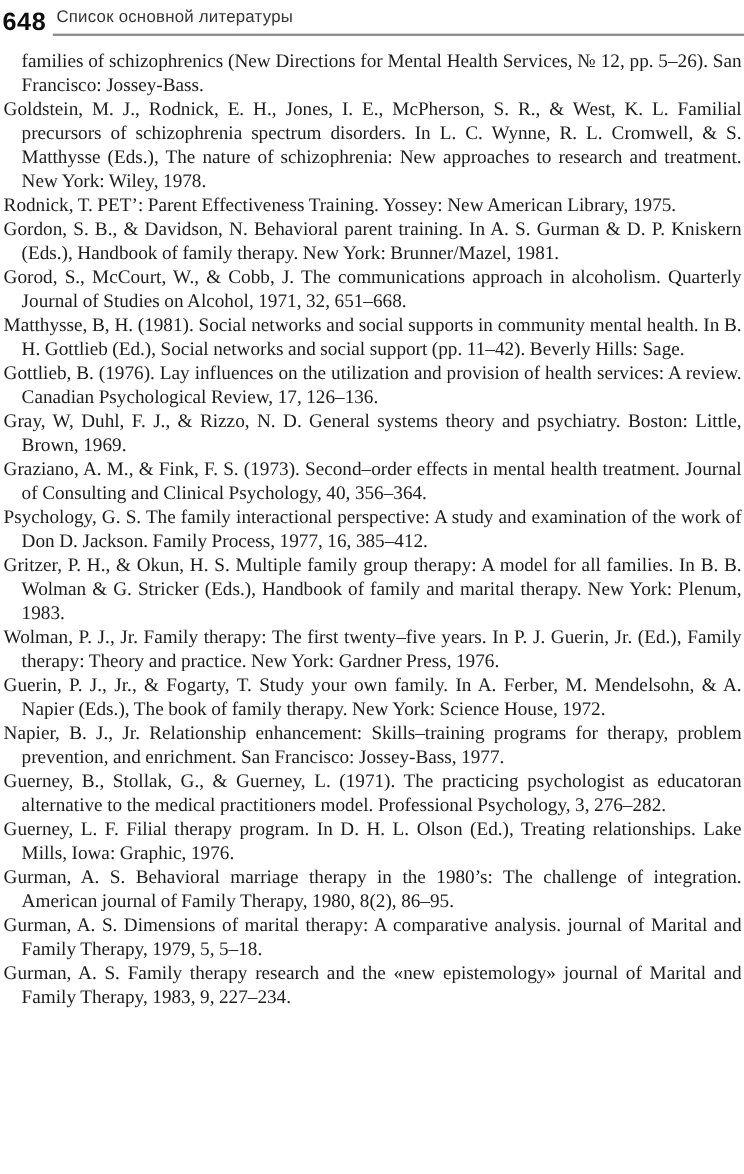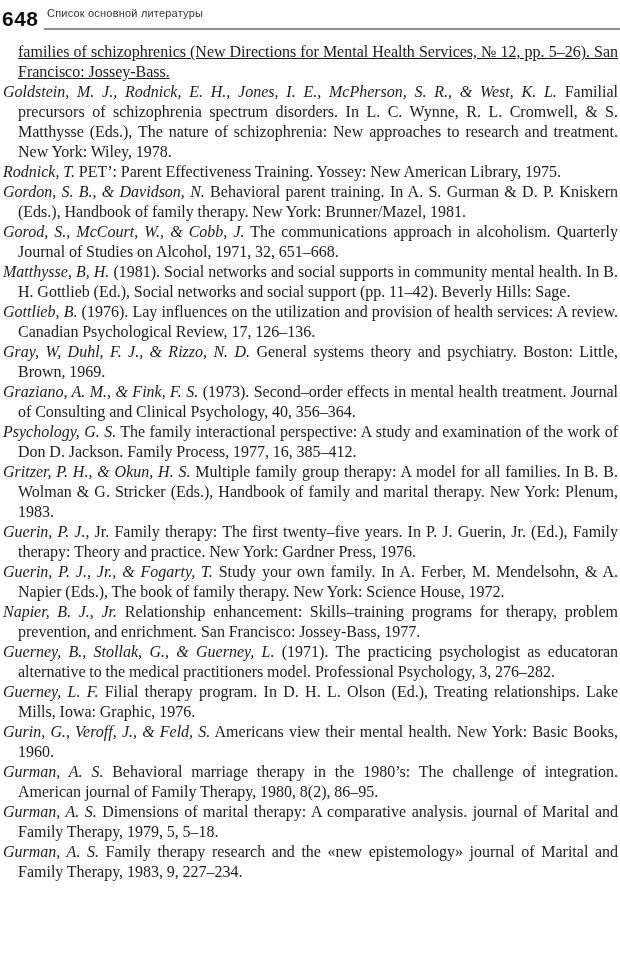--- a/index.html
+++ b/index.html
@@ -38,45 +38,43 @@
     flex: 0 0 42px;
     letter-spacing: 0.5px;
   }
   .header-title-wrap {
     flex: 1 1 auto;
     border-bottom: 2px solid var(--rule);
     padding: 0 0 6px 3px;
   }
   .header-title {
     font-family: "Liberation Sans", sans-serif;
-    font-size: 11px;
+    font-size: 14px;
     line-height: 17px;
     color: var(--title);
     letter-spacing: 0.2px;
   }
   .reference-list {
     margin-top: 12px;
     padding-right: 2px;
   }
   .ref {
     font-family: "Liberation Serif", serif;
     font-size: 16px;
     line-height: 20px;
     color: var(--text);
     text-align: justify;
     margin: 0 0 0 18px;
     text-indent: -15px;
     word-spacing: -0.2px;
   }
   .ref.cont {
     text-indent: 0;
-    text-decoration: underline;
   }
   .ref .authors {
-    font-style: italic;
   }
 </style>
 </head>
 <body>
 
 <div class="page">
 
   <div class="page-header">
     <div class="page-number">648</div>
     <div class="header-title-wrap">
@@ -89,24 +87,23 @@
       <p class="ref"><span class="authors">Goldstein, M. J., Rodnick, E. H., Jones, I. E., McPherson, S. R., &amp; West, K. L.</span> Familial precursors of schizophrenia spectrum disorders. In L. C. Wynne, R. L. Cromwell, &amp; S. Matthysse (Eds.), The nature of schizophrenia: New approaches to research and treatment. New York: Wiley, 1978.</p>
       <p class="ref"><span class="authors">Rodnick, T.</span> PET’: Parent Effectiveness Training. Yossey: New American Library, 1975.</p>
       <p class="ref"><span class="authors">Gordon, S. B., &amp; Davidson, N.</span> Behavioral parent training. In A. S. Gurman &amp; D. P. Kniskern (Eds.), Handbook of family therapy. New York: Brunner/Mazel, 1981.</p>
       <p class="ref"><span class="authors">Gorod, S., McCourt, W., &amp; Cobb, J.</span> The communications approach in alcoholism. Quarterly Journal of Studies on Alcohol, 1971, 32, 651–668.</p>
       <p class="ref"><span class="authors">Matthysse, B, H.</span> (1981). Social networks and social supports in community mental health. In B. H. Gottlieb (Ed.), Social networks and social support (pp. 11–42). Beverly Hills: Sage.</p>
       <p class="ref"><span class="authors">Gottlieb, B.</span> (1976). Lay influences on the utilization and provision of health services: A review. Canadian Psychological Review, 17, 126–136.</p>
       <p class="ref"><span class="authors">Gray, W, Duhl, F. J., &amp; Rizzo, N. D.</span> General systems theory and psychiatry. Boston: Little, Brown, 1969.</p>
       <p class="ref"><span class="authors">Graziano, A. M., &amp; Fink, F. S.</span> (1973). Second–order effects in mental health treatment. Journal of Consulting and Clinical Psychology, 40, 356–364.</p>
       <p class="ref"><span class="authors">Psychology, G. S.</span> The family interactional perspective: A study and examination of the work of Don D. Jackson. Family Process, 1977, 16, 385–412.</p>
       <p class="ref"><span class="authors">Gritzer, P. H., &amp; Okun, H. S.</span> Multiple family group therapy: A model for all families. In B. B. Wolman &amp; G. Stricker (Eds.), Handbook of family and marital therapy. New York: Plenum, 1983.</p>
-      <p class="ref"><span class="authors">Guerin, P. J.,</span> Jr. Family therapy: The first twenty–five years. In P. J. Guerin, Jr. (Ed.), Family therapy: Theory and practice. New York: Gardner Press, 1976.</p>
+      <p class="ref"><span class="authors">Wolman, P. J.,</span> Jr. Family therapy: The first twenty–five years. In P. J. Guerin, Jr. (Ed.), Family therapy: Theory and practice. New York: Gardner Press, 1976.</p>
       <p class="ref"><span class="authors">Guerin, P. J., Jr., &amp; Fogarty, T.</span> Study your own family. In A. Ferber, M. Mendelsohn, &amp; A. Napier (Eds.), The book of family therapy. New York: Science House, 1972.</p>
       <p class="ref"><span class="authors">Napier, B. J., Jr.</span> Relationship enhancement: Skills–training programs for therapy, problem prevention, and enrichment. San Francisco: Jossey-Bass, 1977.</p>
       <p class="ref"><span class="authors">Guerney, B., Stollak, G., &amp; Guerney, L.</span> (1971). The practicing psychologist as educatoran alternative to the medical practitioners model. Professional Psychology, 3, 276–282.</p>
       <p class="ref"><span class="authors">Guerney, L. F.</span> Filial therapy program. In D. H. L. Olson (Ed.), Treating relationships. Lake Mills, Iowa: Graphic, 1976.</p>
-      <p class="ref"><span class="authors">Gurin, G., Veroff, J., &amp; Feld, S.</span> Americans view their mental health. New York: Basic Books, 1960.</p>
       <p class="ref"><span class="authors">Gurman, A. S.</span> Behavioral marriage therapy in the 1980’s: The challenge of integration. American journal of Family Therapy, 1980, 8(2), 86–95.</p>
       <p class="ref"><span class="authors">Gurman, A. S.</span> Dimensions of marital therapy: A comparative analysis. journal of Marital and Family Therapy, 1979, 5, 5–18.</p>
       <p class="ref"><span class="authors">Gurman, A. S.</span> Family therapy research and the «new epistemology» journal of Marital and Family Therapy, 1983, 9, 227–234.</p>
     </div>
 
 </div>
 
 </body></html>

